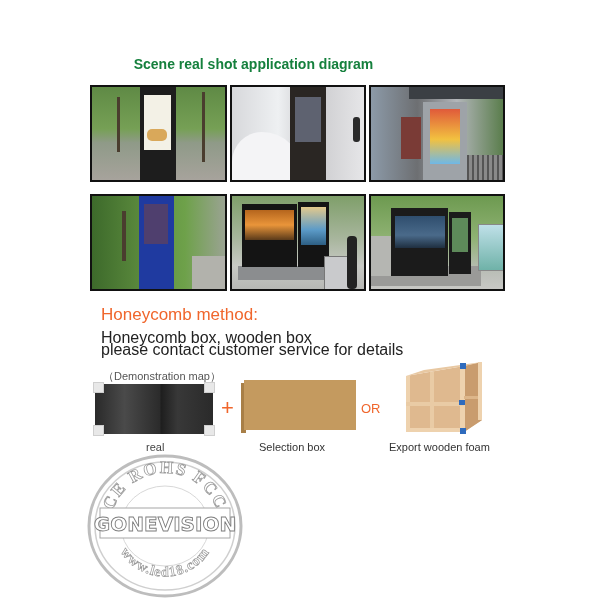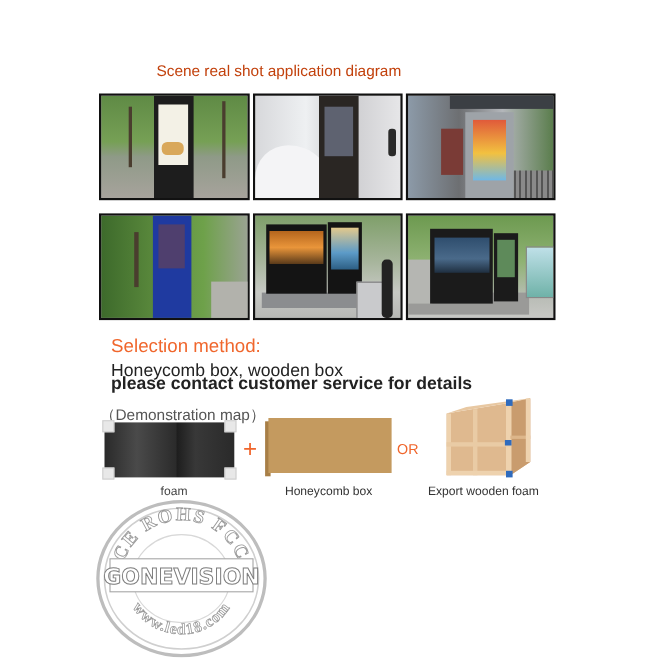--- a/index.html
+++ b/index.html
@@ -1,36 +1,36 @@
 <!DOCTYPE html>
 <html><head>
 <meta charset="utf-8">
 <style>
   html, body { margin:0; padding:0; background:#ffffff; }
   body { width:600px; height:600px; position:relative; overflow:hidden; font-family:"Liberation Sans", sans-serif; color:#333; }
   .abs { position:absolute; }
 
-  .title { left:0; width:507px; top:56px; text-align:center; font-size:14px; color:#c2410c; }
+  .title { left:0; width:507px; top:56px; text-align:center; font-size:14px; color:#15803d;font-weight:bold; }
 
   .photo { position:absolute; border:2px solid #111; box-sizing:border-box; overflow:hidden; background:#999; }
 
   
   .p1 { background:linear-gradient(#5f8a45 0%, #76a055 45%, #8f9a88 60%, #a7a39c 100%); }
   .p2 { background:linear-gradient(90deg,#d7d8db 0%, #eef0f2 35%, #c9c9cc 60%, #e6e6e8 100%); }
   .p3 { background:linear-gradient(90deg,#8c9aa8 0%, #6d6f72 35%, #b3b6ba 65%, #5a7d4c 100%); }
   .p4 { background:linear-gradient(90deg,#3d6a2b 0%, #5d8c3e 40%, #6ea14a 70%, #9aa392 100%); }
   .p5 { background:linear-gradient(#7f9f6a 0%, #a7b59c 45%, #c7c9c4 75%, #b7b8b5 100%); }
   .p6 { background:linear-gradient(#6d9a50 0%, #8fb273 45%, #b9bdb6 80%, #c8c8c5 100%); }
 
   .shape { position:absolute; }
 
   .sel-title { left:101px; top:305px; font-size:17px; color:#f0662c; }
   .sel-line { left:101px; font-size:16px; color:#222; }
 
-  .demo-label { left:91px; top:369px; font-size:14px; color:#555; }
+  .demo-label { left:103px; top:369px; font-size:11px; color:#555; }
   .demo-img { left:95px; top:384px; width:118px; height:50px; background:linear-gradient(90deg,#2a2a2a 0%,#4a4a4a 25%,#2b2b2b 55%,#1e1e1e 56%,#383838 70%,#2a2a2a 100%); }
   .corner { position:absolute; width:9px; height:9px; background:#e8e8e8; border:1px solid #cfcfcf; }
   .foam-label { left:146px; top:441px; font-size:11px; color:#444; }
 
   .plus { left:221px; top:395px; font-size:22px; color:#f0662c; font-weight:300; }
 
   .hbox-front { left:244px; top:380px; width:112px; height:50px; background:#c49a5f; }
   .hbox-side { left:241px; top:383px; width:5px; height:50px; background:#a87f47; }
   .hbox-label { left:259px; top:441px; font-size:11px; color:#333; }
 
@@ -85,37 +85,37 @@
 <div class="photo p6" style="left:369px;top:194px;width:136px;height:97px;">
   <div class="shape" style="left:0;top:70px;width:110px;height:20px;background:#9a9a98;"></div>
   <div class="shape" style="left:0;top:40px;width:22px;height:40px;background:#b5b6b2;"></div>
   <div class="shape" style="left:20px;top:12px;width:57px;height:68px;background:#1b1b1b;"></div>
   <div class="shape" style="left:24px;top:20px;width:50px;height:32px;background:linear-gradient(#2f4e6e,#4a6a8a 60%,#1f2f40);"></div>
   <div class="shape" style="left:78px;top:16px;width:22px;height:62px;background:#1b1b1b;"></div>
   <div class="shape" style="left:81px;top:22px;width:16px;height:34px;background:#5e8a5a;"></div>
   <div class="shape" style="left:107px;top:28px;width:24px;height:45px;background:linear-gradient(#bfe0e8,#6fb2a8);border:1px solid #888;"></div>
 </div>
 
-<div class="abs sel-title">Selection method:</div>
+<div class="abs sel-title">Honeycomb method:</div>
 <div class="abs sel-line" style="top:329px;">Honeycomb box, wooden box</div>
-<div class="abs sel-line" style="top:341px;font-weight:bold;">please contact customer service for details</div>
+<div class="abs sel-line" style="top:341px;">please contact customer service for details</div>
 
 <div class="abs demo-label">（Demonstration map）</div>
 <div class="abs demo-img">
   <div class="corner" style="left:-2px;top:-2px;"></div>
   <div class="corner" style="right:-2px;top:-2px;"></div>
   <div class="corner" style="left:-2px;bottom:-2px;"></div>
   <div class="corner" style="right:-2px;bottom:-2px;"></div>
 </div>
 
 <div class="abs plus">+</div>
 
 <div class="abs hbox-side"></div>
 <div class="abs hbox-front"></div>
-<div class="abs hbox-label">Honeycomb box</div>
+<div class="abs hbox-label">Selection box</div>
 
 <div class="abs or">OR</div>
 
 <svg class="abs crate" viewBox="0 0 84 74">
   <polygon points="4,14 62,4 80,0 80,58 62,70 4,70" fill="#dfb98f"></polygon>
   <polygon points="62,4 80,0 80,58 62,70" fill="#c99c6e"></polygon>
   <polygon points="4,14 62,4 80,0 22,8" fill="#e8c8a2"></polygon>
   <rect x="4" y="14" width="4" height="56" fill="#eed2ae"></rect>
   <rect x="58" y="6" width="5" height="64" fill="#eed2ae"></rect>
   <rect x="28" y="10" width="4" height="60" fill="#e9cba5"></rect>
@@ -139,13 +139,13 @@
   <ellipse cx="79" cy="76" rx="44" ry="40" fill="none" stroke="#d8d8d8" stroke-width="1"></ellipse>
   <text font-family="Liberation Serif, serif" font-size="17" font-weight="bold" fill="#ffffff" stroke="#9a9a9a" stroke-width="0.8" letter-spacing="2">
     <textPath href="#arcTop" startOffset="50%" text-anchor="middle">CE ROHS FCC</textPath>
   </text>
   <rect x="14" y="58" width="130" height="30" fill="#ffffff" stroke="#a6a6a6" stroke-width="1"></rect>
   <text x="79" y="81" text-anchor="middle" font-family="DejaVu Sans, sans-serif" font-size="20" font-weight="bold" fill="#ffffff" stroke="#7d7d7d" stroke-width="0.9">GONEVISION</text>
   <text font-family="Liberation Serif, serif" font-size="14" font-weight="bold" fill="#ffffff" stroke="#9a9a9a" stroke-width="0.7" letter-spacing="1">
     <textPath href="#arcBot" startOffset="50%" text-anchor="middle">www.led18.com</textPath>
   </text>
 </svg>
-<div class="abs foam-label">foam</div>
+<div class="abs foam-label">real</div>
 
 </body></html>

